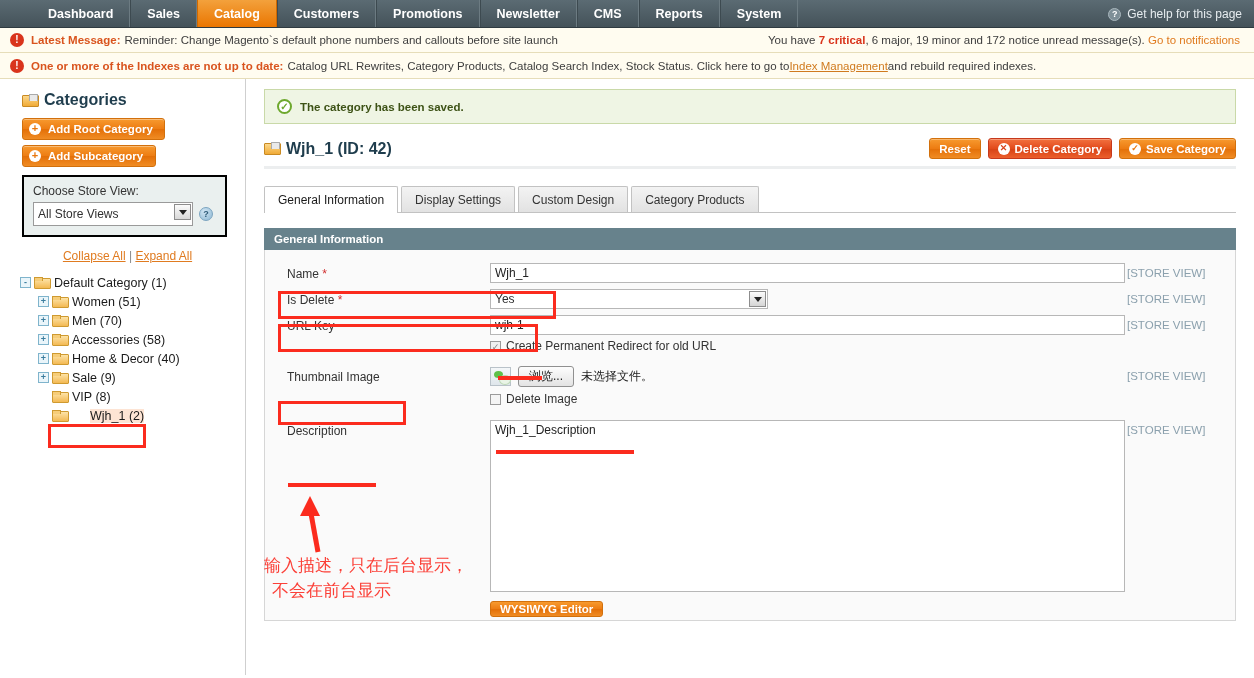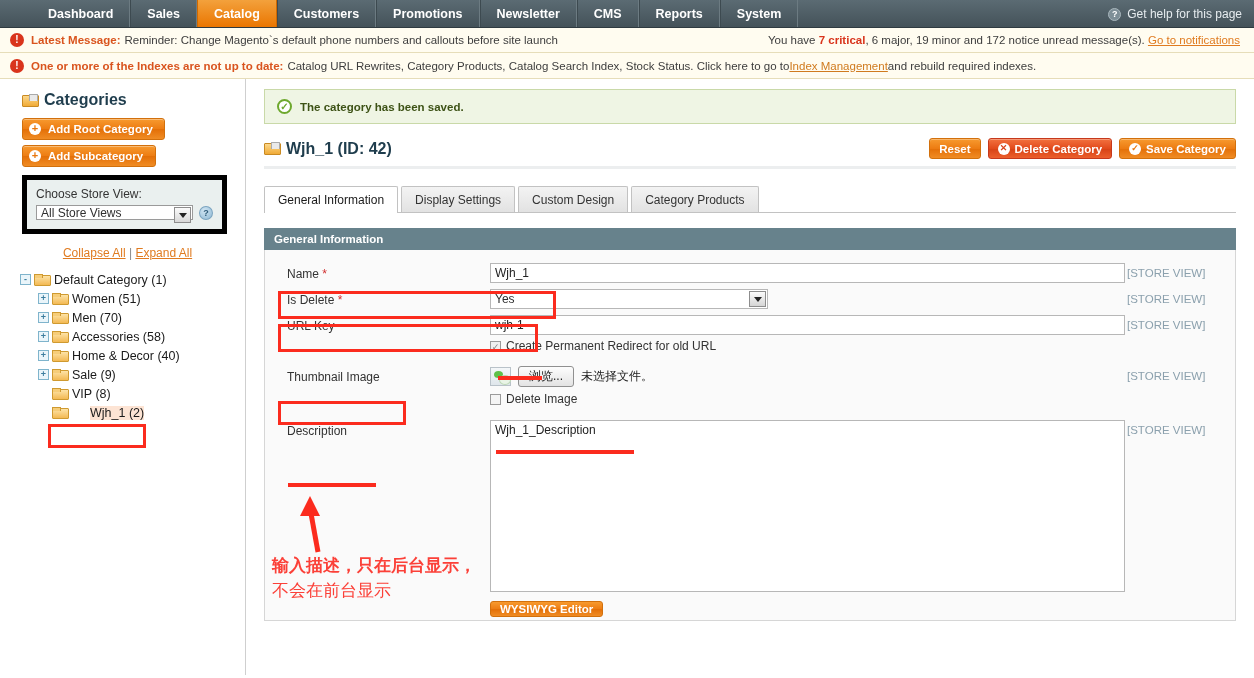--- a/index.html
+++ b/index.html
@@ -51,21 +51,21 @@
   .msgbar.second { min-height:26px; }
   .warn-ic {
     width:14px; height:14px; border-radius:50%;
     background:#d9341c; color:#fff; font-size:10px; font-weight:bold;
     line-height:14px; text-align:center; margin-right:7px; flex:0 0 14px;
   }
   .msg-left { display:flex; align-items:center; flex:1; }
   .msg-strong { color:#d9541e; font-weight:bold; margin-right:4px; }
   .msg-right { margin-left:auto; white-space:nowrap; font-size:11.5px; padding-right:2px;}
   .crit { color:#d9341c; font-weight:bold; }
-  a.lnk { color:#e07b20; text-decoration:underline; cursor:pointer; }
+  a.lnk { color:#e07b20; cursor:pointer; }
   a.lnk2 { color:#d07a1e; text-decoration:underline; cursor:pointer; font-weight:normal;}
 
   
   .wrap { display:flex; height:calc(678px - 28px - 26px - 28px); }
   .sidebar {
     width:246px; flex:0 0 246px; border-right:1px solid #cfcfcf;
     background:#fff; padding:12px 0 0 0; position:relative;
   }
   .content { flex:1; background:#fff; padding:10px 18px 0 18px; position:relative; }
 
@@ -100,27 +100,27 @@
     box-shadow:inset 0 1px 0 rgba(255,255,255,.35);
   }
   .btn-orange.sub { width:134px; }
   .plus-ic {
     width:12px; height:12px; border-radius:50%;
     background:#fff; color:#e8760c; font-size:11px; font-weight:bold;
     line-height:11px; text-align:center; flex:0 0 12px;
   }
 
   .storebox {
-    margin:8px 18px 0 22px; background:#eaf0ef; border:5px solid #000000;
+    margin:8px 18px 0 22px; background:#eaf0ef; border:2px solid #000000;
     padding:7px 9px 9px 9px;
   }
   .storebox .lbl { font-size:12px; color:#333; margin-bottom:4px; }
   .store-row { display:flex; align-items:center; gap:6px; }
   .sel {
-    width:160px; height:15px; border:1px solid #9a9a9a; background:#fff;
+    width:160px; height:24px; border:1px solid #9a9a9a; background:#fff;
     display:flex; align-items:center; font-size:12px; padding-left:4px;
     position:relative; cursor:pointer;
   }
   .sel .arrow {
     position:absolute; right:1px; top:1px; width:17px; height:16px;
     background:linear-gradient(to bottom,#fbfbfb,#d8d8d8);
     border:1px solid #8d8d8d; display:flex; align-items:center; justify-content:center;
   }
   .sel .arrow i {
     width:0;height:0;border-left:4px solid transparent;border-right:4px solid transparent;
@@ -532,14 +532,14 @@
 
 <div class="anno anno-line" style="left:496px; top:450px; width:138px;"></div>
 
 <div class="anno anno-line" style="left:288px; top:483px; width:88px;"></div>
 
 <svg class="anno" style="left:290px; top:490px; width:70px; height:70px;" viewBox="0 0 70 70">
   <path d="M28,62 L20,18" stroke="#fb2b1e" stroke-width="5" fill="none"></path>
   <path d="M20,6 L30,26 L10,26 Z" fill="#fb2b1e"></path>
 </svg>
 
-<div class="anno anno-text" style="left:272px; top:553px;font-weight:bold;">输入描述，只在后台显示，</div>
+<div class="anno anno-text" style="left:264px; top:553px;">输入描述，只在后台显示，</div>
 <div class="anno anno-text" style="left:272px; top:578px;">不会在前台显示</div>
 
 </body></html>

